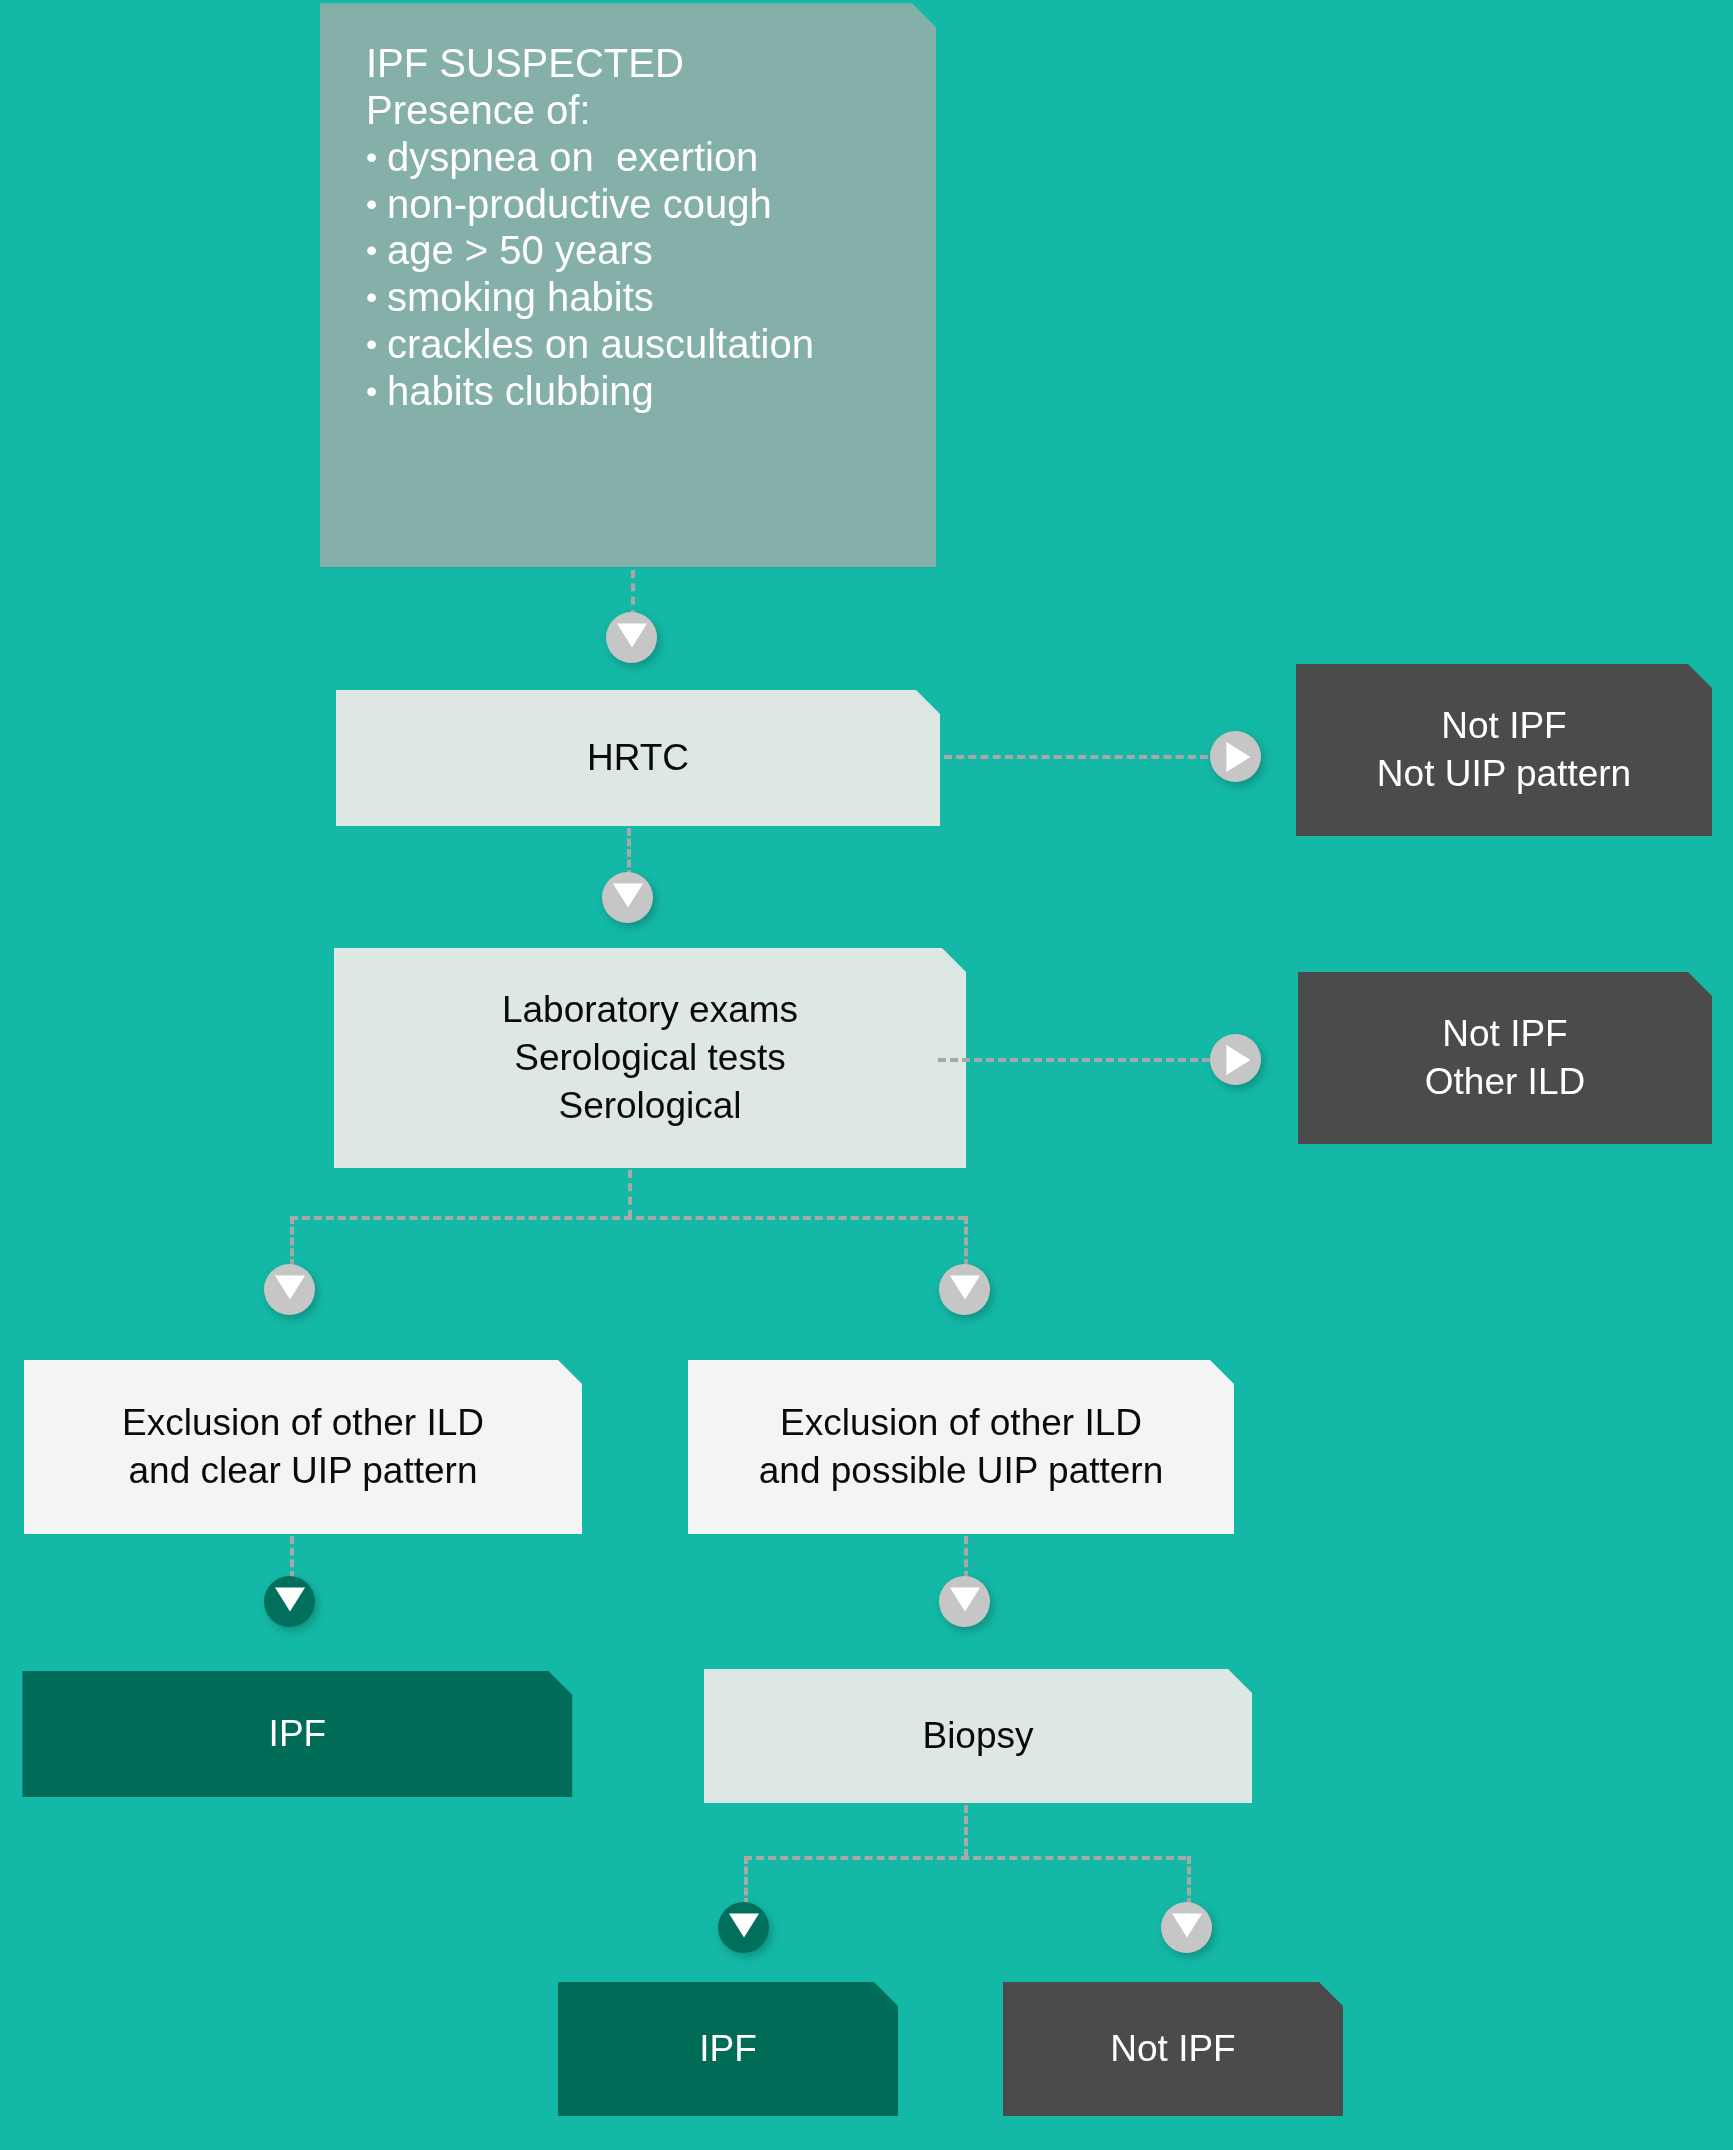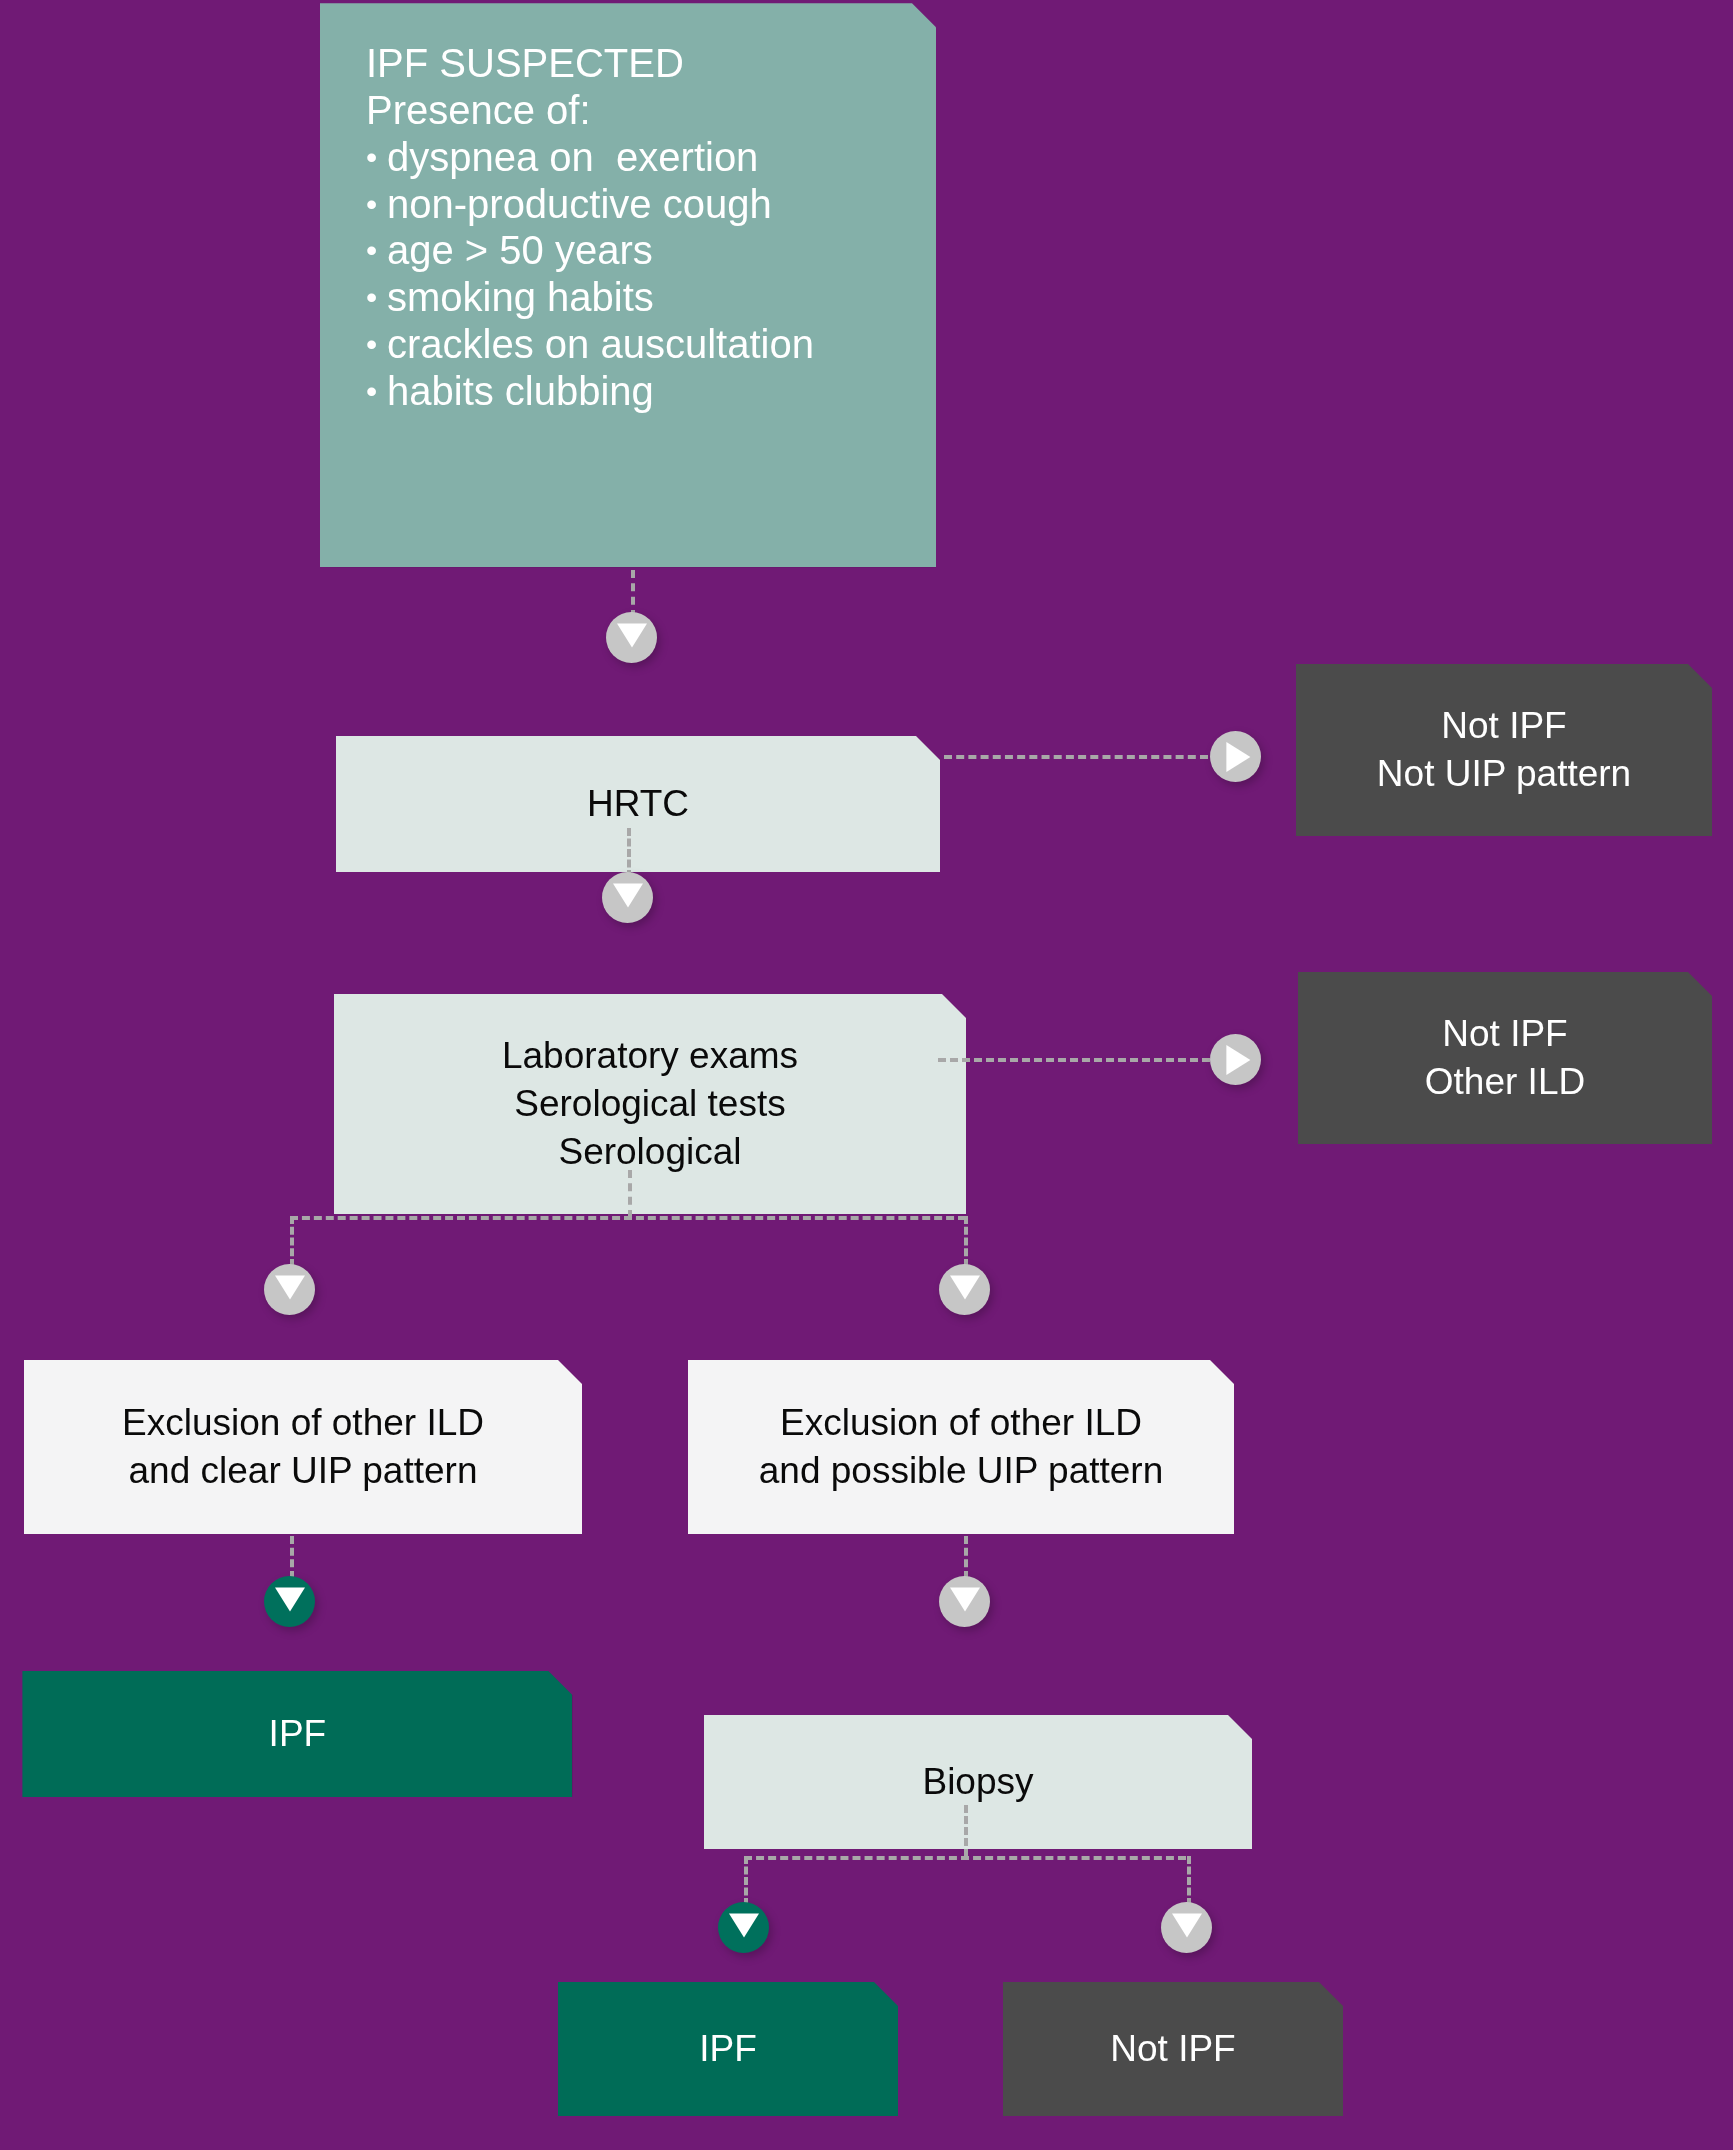--- a/index.html
+++ b/index.html
@@ -2,21 +2,21 @@
 <html style="font-size:12.8px"><head>
 <meta charset="utf-8">
 <style>
   html,body{margin:0;padding:0;background:#ffffff;}
   body{font-family:"Liberation Sans","DejaVu Sans",sans-serif;}
 
   #stage{
     position:relative;
     width:1734px;
     height:2151px;
-    background:#701a75;
+    background:#14b8a6;
     overflow:hidden;
   }
 
   
   .node{
     position:absolute;
     box-sizing:border-box;
     display:flex;
     flex-direction:column;
     align-items:center;
@@ -27,21 +27,21 @@
   }
   
   .clip-tr{
     clip-path:polygon(0 0, calc(100% - 24px) 0, 100% 24px, 100% 100%, 0 100%);
   }
 
   .node .line{display:block;white-space:pre;}
 
   
   .n-teal   {background:#84b0a9; color:#ffffff;}
-  .n-pale   {background:#dde7e4; color:#0a0a0a;margin-top:46px;}
+  .n-pale   {background:#dde7e4; color:#0a0a0a;}
   .n-white  {background:#f4f4f5; color:#0a0a0a;}
   .n-dark   {background:#4b4b4b; color:#ffffff;}
   .n-green  {background:#006c57; color:#ffffff;}
 
   
   #node-suspected{
     align-items:flex-start;
     justify-content:flex-start;
     padding:37px 0 0 46px;
     text-align:left;

